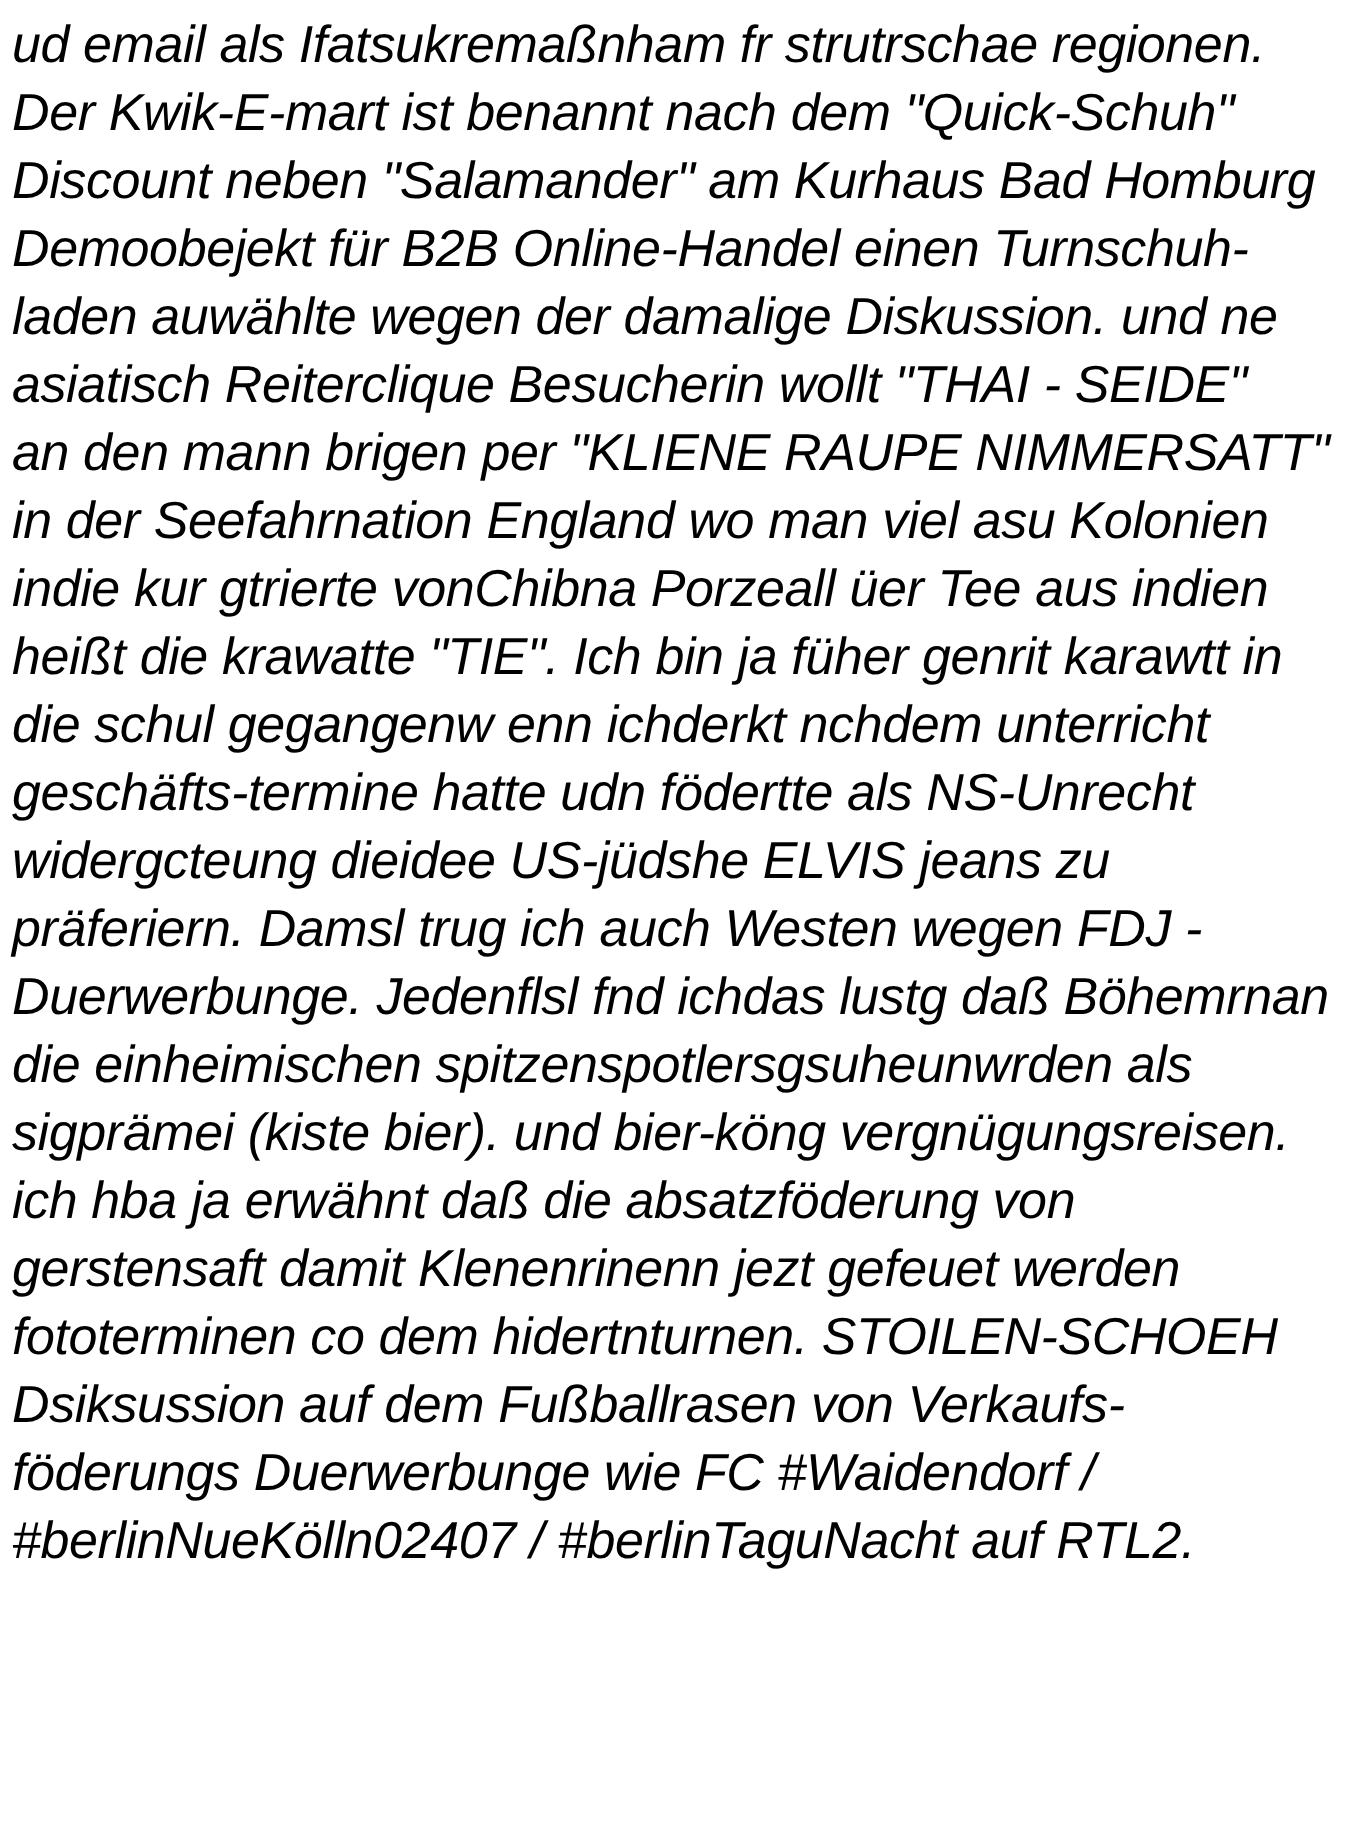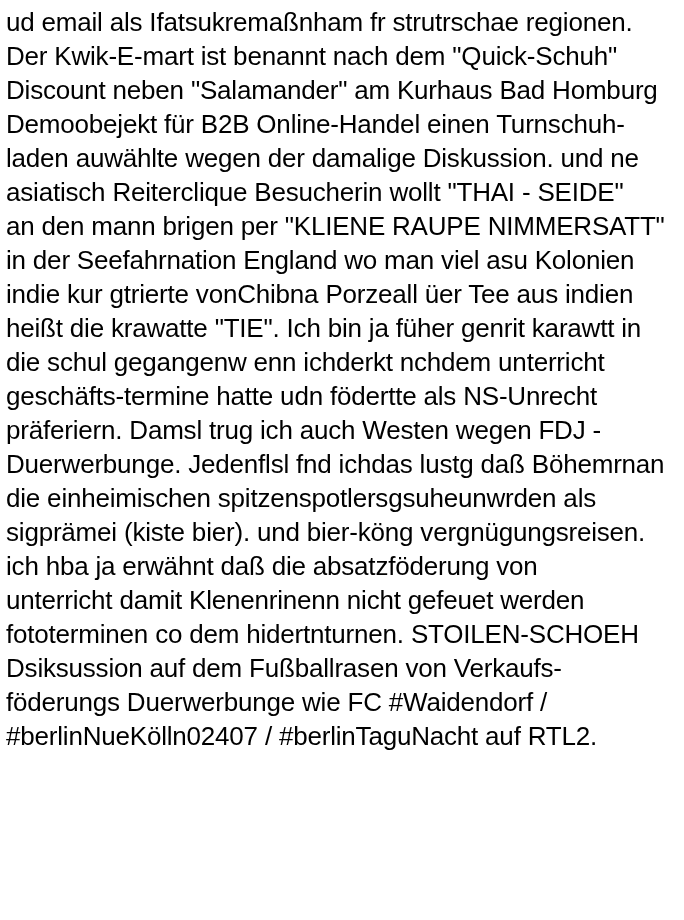--- a/index.html
+++ b/index.html
@@ -18,43 +18,45 @@
     font-family: "Liberation Sans", sans-serif;
     font-size: 26px;
     line-height: 34px;
     letter-spacing: -0.2px;
     color: #000000;
     padding: 5px 2px 0 6px;
     white-space: nowrap;
   }
   .line {
     height: 34px;
+    font-style: italic;
   }
 </style>
 </head>
 <body>
 
 <div class="page">
   <div class="text-block">
     <div class="line">ud email als Ifatsukremaßnham fr strutrschae regionen.</div>
     <div class="line">Der Kwik-E-mart ist benannt nach dem "Quick-Schuh"</div>
     <div class="line">Discount neben "Salamander" am Kurhaus Bad Homburg</div>
     <div class="line">Demoobejekt für B2B Online-Handel einen Turnschuh-</div>
     <div class="line">laden auwählte wegen der damalige Diskussion. und ne</div>
     <div class="line">asiatisch Reiterclique Besucherin wollt "THAI - SEIDE"</div>
     <div class="line">an den mann brigen per "KLIENE RAUPE NIMMERSATT"</div>
     <div class="line">in der Seefahrnation England wo man viel asu Kolonien</div>
     <div class="line">indie kur gtrierte vonChibna Porzeall üer Tee aus indien</div>
     <div class="line">heißt die krawatte "TIE". Ich bin ja füher genrit karawtt in</div>
     <div class="line">die schul gegangenw enn ichderkt nchdem unterricht</div>
     <div class="line">geschäfts-termine hatte udn födertte als NS-Unrecht</div>
+    <div class="line">widergcteung dieidee US-jüdshe ELVIS jeans zu</div>
     <div class="line">präferiern. Damsl trug ich auch Westen wegen FDJ -</div>
     <div class="line">Duerwerbunge. Jedenflsl fnd ichdas lustg daß Böhemrnan</div>
     <div class="line">die einheimischen spitzenspotlersgsuheunwrden als</div>
     <div class="line">sigprämei (kiste bier). und bier-köng vergnügungsreisen.</div>
     <div class="line">ich hba ja erwähnt daß die absatzföderung von</div>
-    <div class="line">unterricht damit Klenenrinenn nicht gefeuet werden</div>
+    <div class="line">gerstensaft damit Klenenrinenn jezt gefeuet werden</div>
     <div class="line">fototerminen co dem hidertnturnen. STOILEN-SCHOEH</div>
     <div class="line">Dsiksussion auf dem Fußballrasen von Verkaufs-</div>
     <div class="line">föderungs Duerwerbunge wie FC #Waidendorf /</div>
     <div class="line">#berlinNueKölln02407 / #berlinTaguNacht auf RTL2.</div>
   </div>
 </div>
 
 </body></html>

